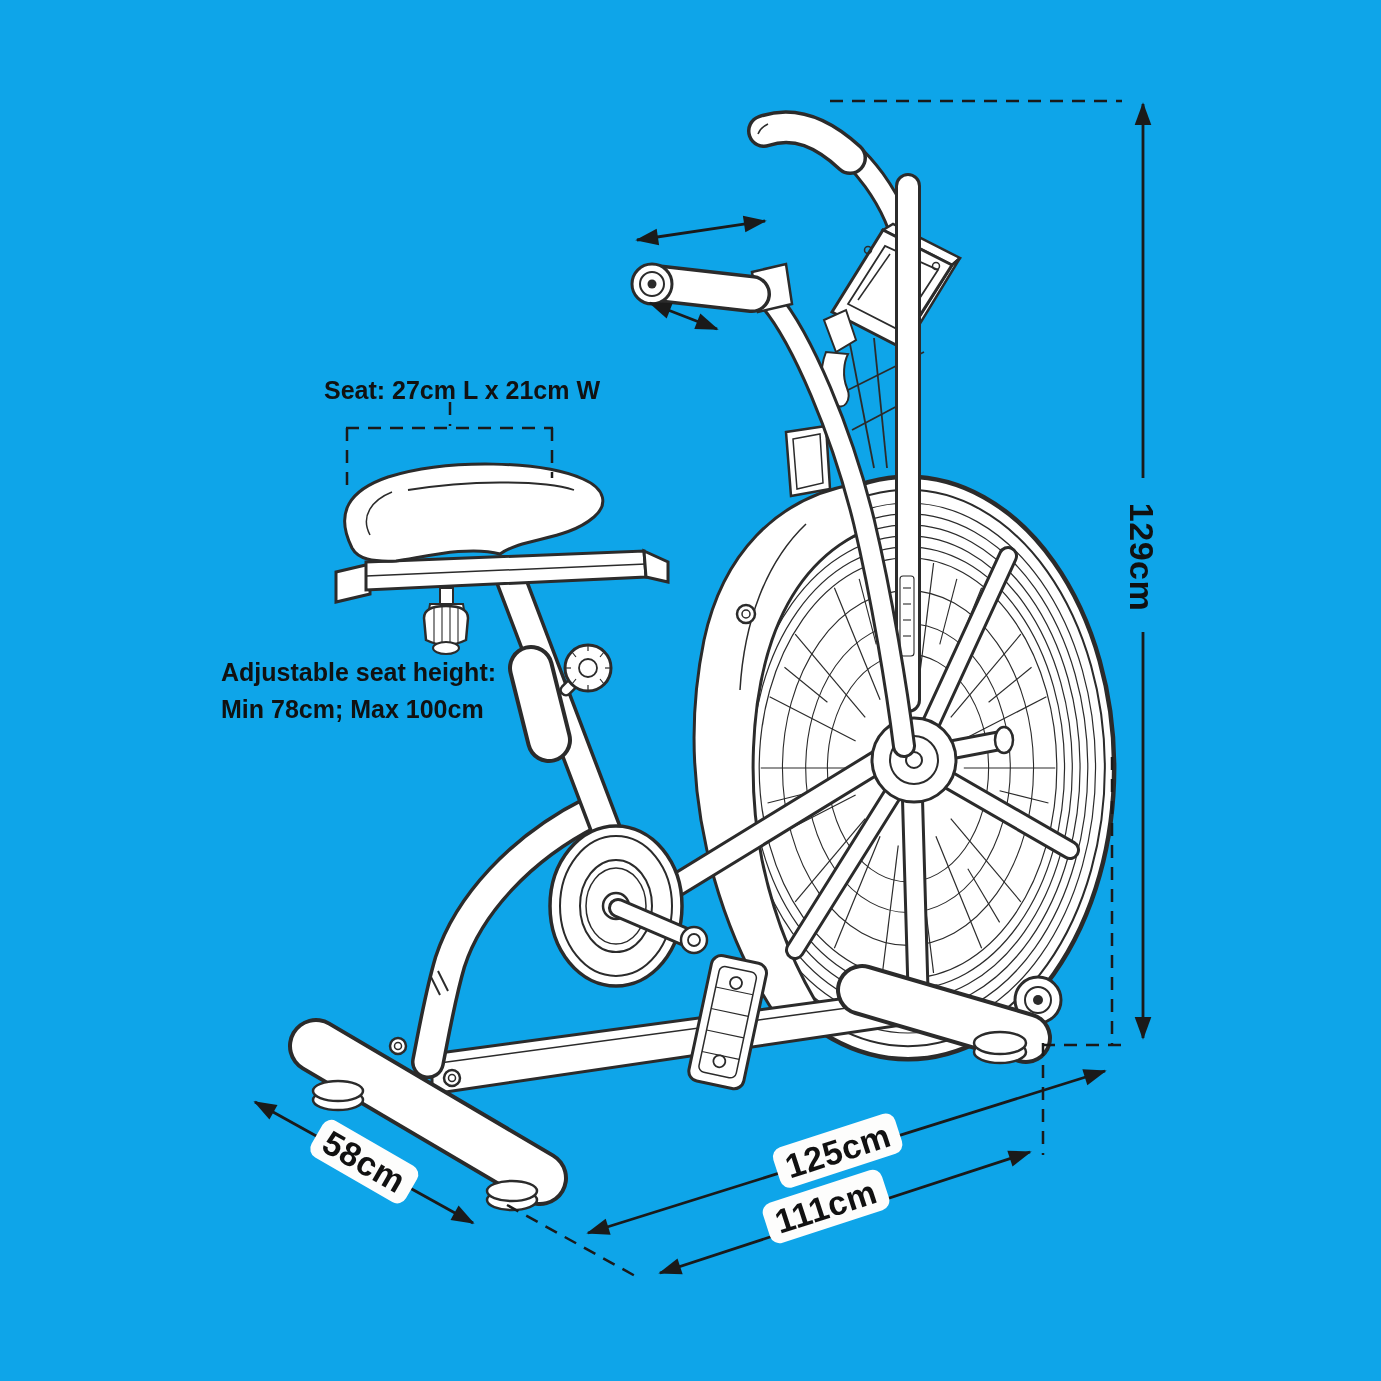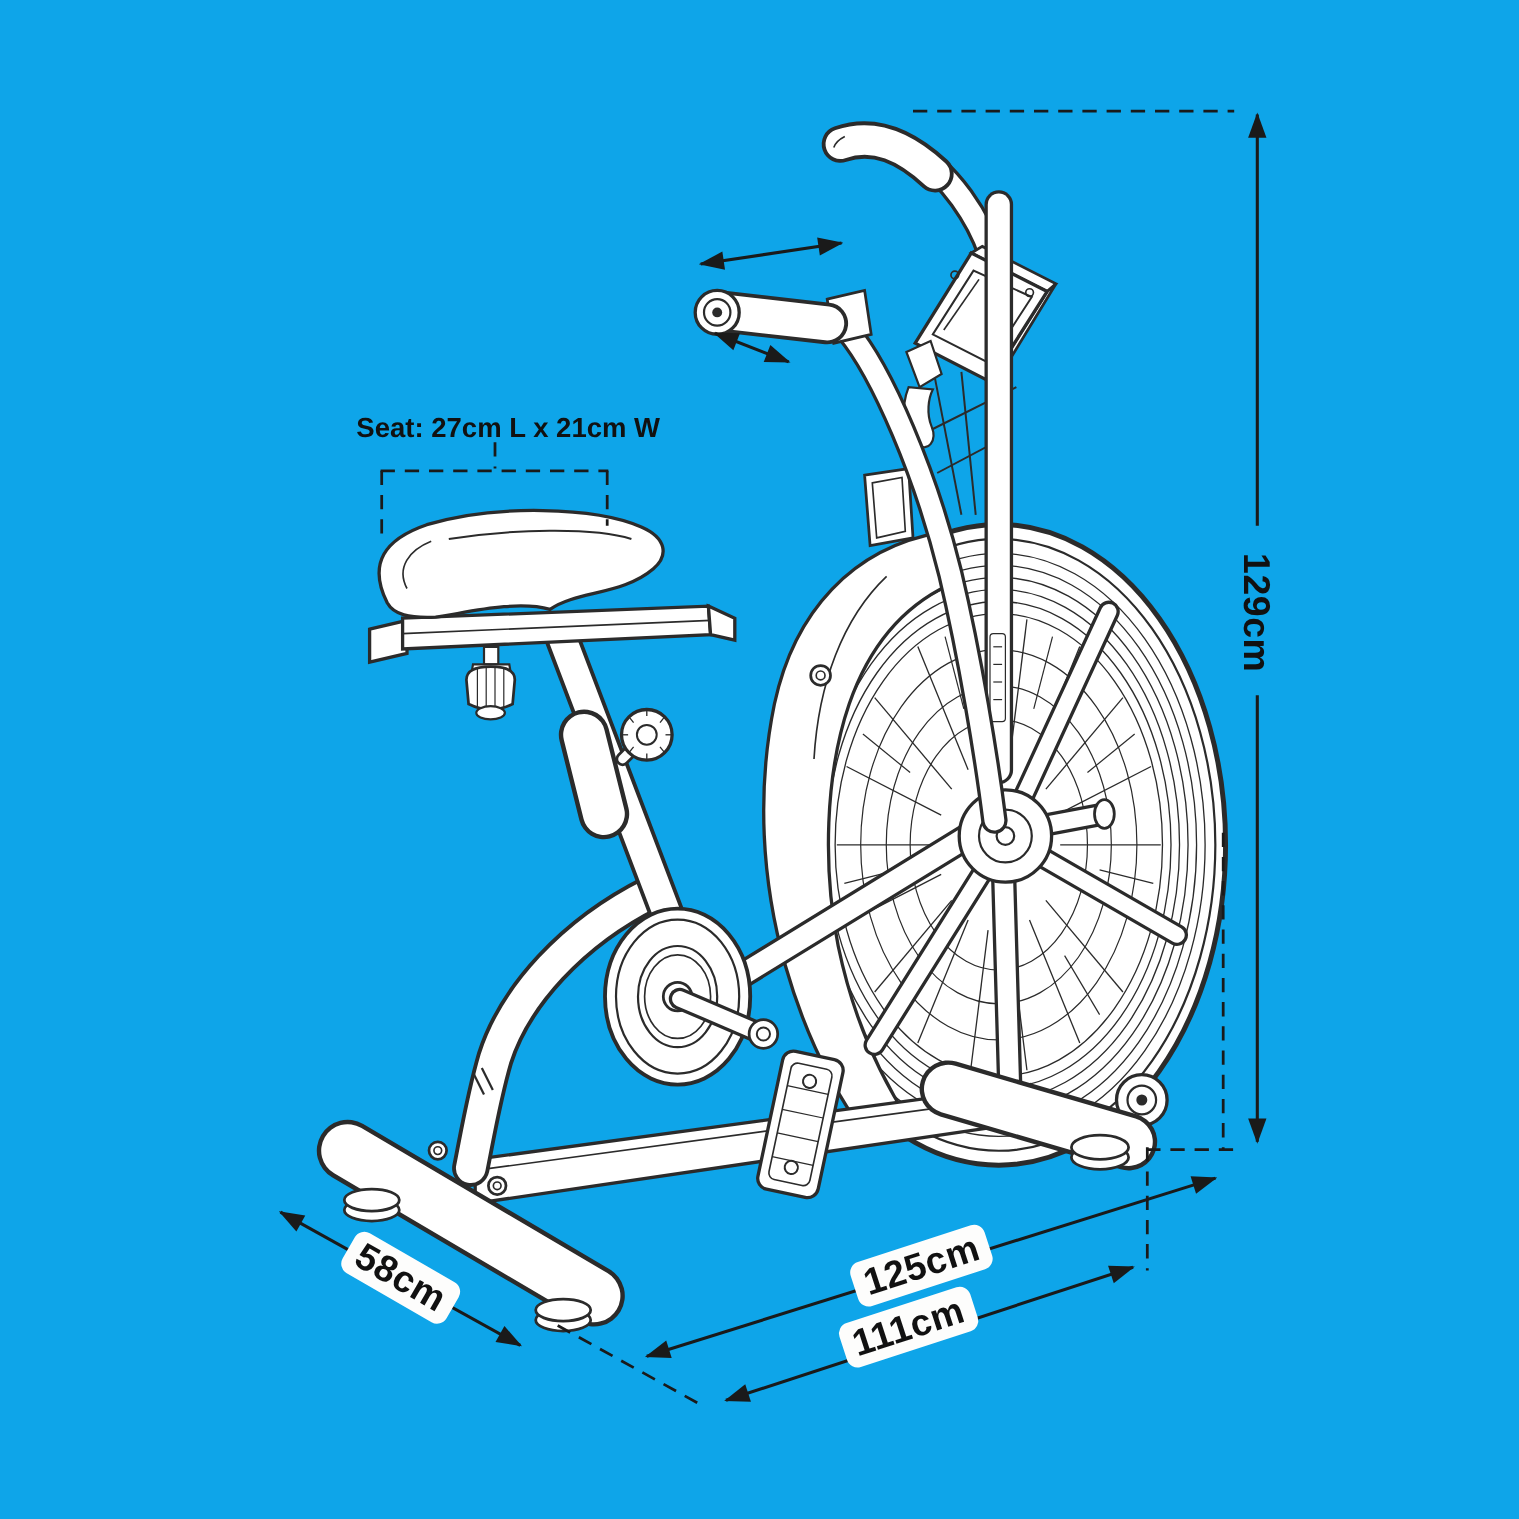--- a/index.html
+++ b/index.html
@@ -298,19 +298,23 @@
     <line class="dim" x1="255" y1="1102" x2="473" y2="1223" marker-start="url(#ah)" marker-end="url(#ah)"></line>
     <line class="dash" x1="507" y1="1205" x2="637" y2="1277"></line>
 
     <line class="dim" x1="588" y1="1233" x2="1105" y2="1071" marker-start="url(#ah)" marker-end="url(#ah)"></line>
     <line class="dim" x1="660" y1="1273" x2="1030" y2="1152" marker-start="url(#ah)" marker-end="url(#ah)"></line>
   </g>
 </svg>
 
 <div class="lbl seat-size">Seat: 27cm L x 21cm W</div>
 
+<div class="adj">
+  <div>Adjustable seat height:</div>
+  <div>Min 78cm; Max 100cm</div>
+</div>
 
 <div class="lbl big rot90 h129">129cm</div>
 <div class="lbl big rot30 d58"><span class="pill">58cm</span></div>
 <div class="lbl big rotm18 d125"><span class="pill">125cm</span></div>
 <div class="lbl big rotm18 d111"><span class="pill">111cm</span></div>
 
 </div>
 
 </body></html>

